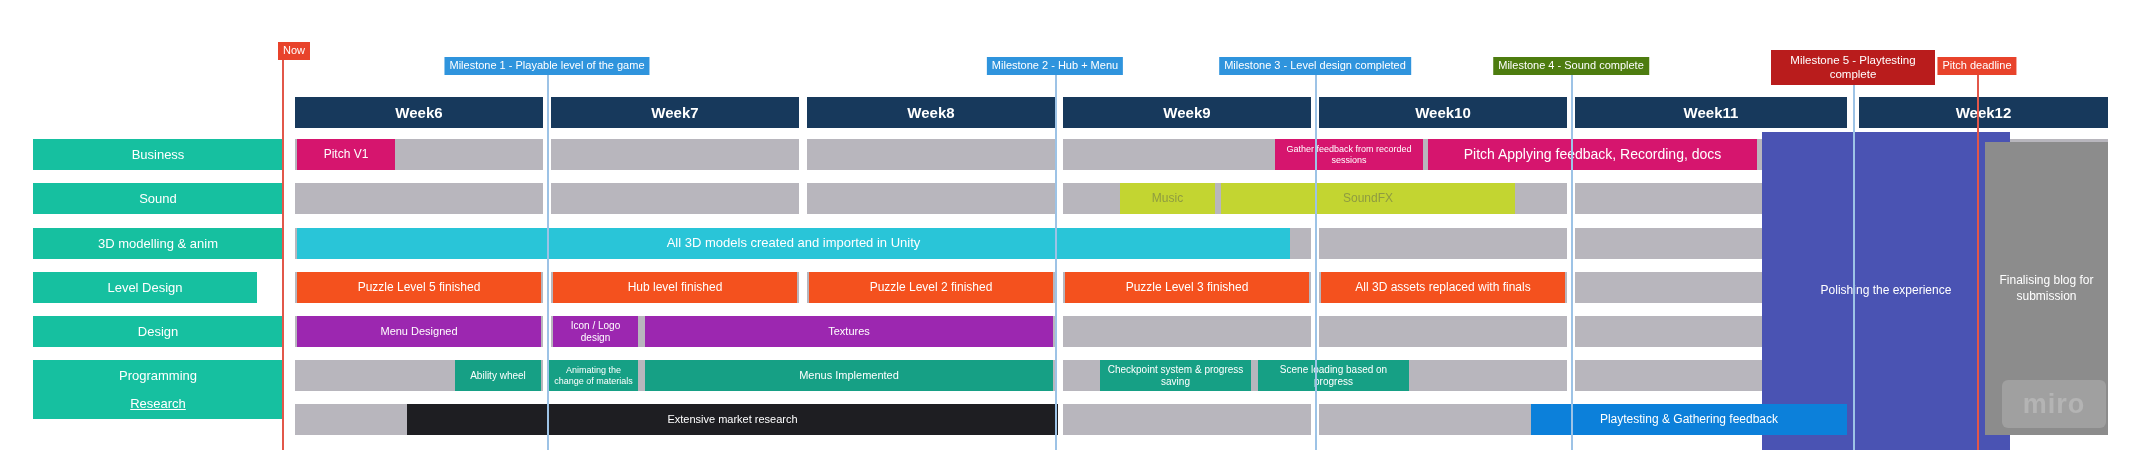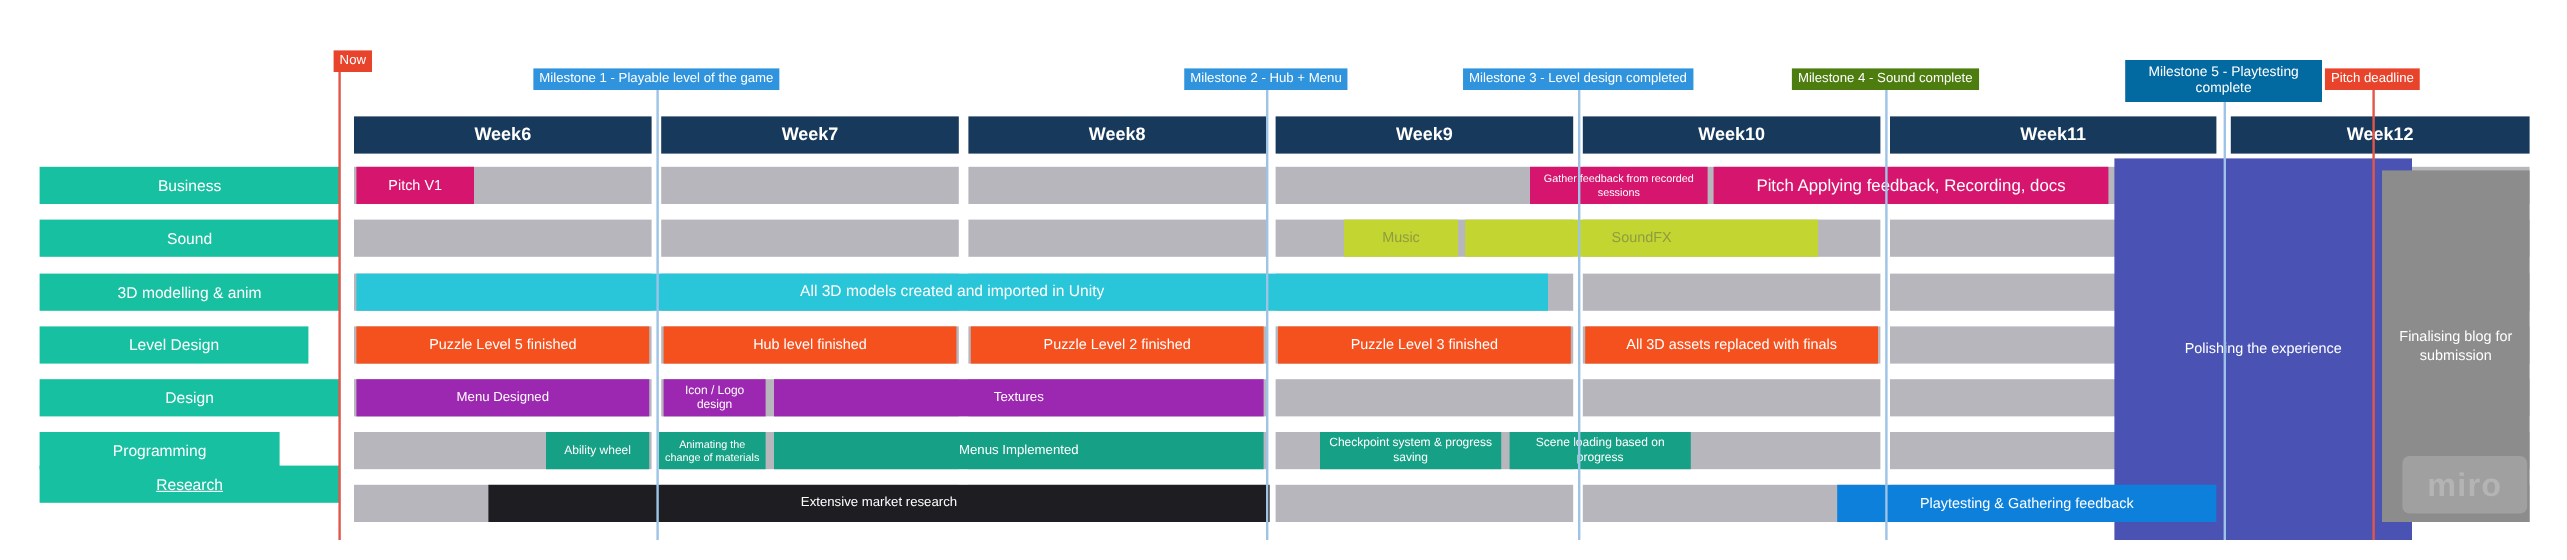--- a/index.html
+++ b/index.html
@@ -35,21 +35,21 @@
       <div class="hdr" style="left: 1319px; width: 248px;">Week10</div>
       <div class="hdr" style="left: 1575px; width: 272px;">Week11</div>
       <div class="hdr" style="left: 1859px; width: 249px;">Week12</div>
     </div>
   <div id="label-layer">
       <div class="rowlabel" style="top: 139px; left: 33px; width: 250px; text-align: center;">Business</div>
       <div class="rowlabel" style="top: 183px; left: 33px; width: 250px;">Sound</div>
       <div class="rowlabel" style="top: 228px; left: 33px; width: 250px;">3D modelling &amp; anim</div>
       <div class="rowlabel" style="top: 272px; left: 33px; width: 224px;">Level Design</div>
       <div class="rowlabel" style="top: 316px; left: 33px; width: 250px;">Design</div>
-      <div class="rowlabel" style="top: 360px; left: 33px; width: 200px;">Programming</div>
+      <div class="rowlabel" style="top: 360px; left: 33px; width: 250px;">Programming</div>
       <div class="rowlabel" style="top: 388px; left: 33px; width: 250px; text-decoration: underline;">Research</div>
     </div>
   <div id="grid-layer">
       <div class="seg" style="left: 295px; width: 248px; top: 139px;"></div>
       <div class="seg" style="left: 551px; width: 248px; top: 139px;"></div>
       <div class="seg" style="left: 807px; width: 248px; top: 139px;"></div>
       <div class="seg" style="left: 1063px; width: 248px; top: 139px;"></div>
       <div class="seg" style="left: 1319px; width: 248px; top: 139px;"></div>
       <div class="seg" style="left: 1575px; width: 272px; top: 139px;"></div>
       <div class="seg" style="left: 1859px; width: 249px; top: 139px;"></div>
@@ -122,21 +122,21 @@
       <div class="ms-label" style="left: 278px; top: 42px; background: rgb(232, 67, 43); transform: none;">Now</div>
       <div class="ms-line" style="left: 547px; top: 74px; height: 376px; background: rgb(157, 195, 230);"></div>
       <div class="ms-label" style="left: 547px; top: 57px; background: rgb(47, 148, 221);">Milestone 1 - Playable level of the game</div>
       <div class="ms-line" style="left: 1055px; top: 74px; height: 376px; background: rgb(157, 195, 230);"></div>
       <div class="ms-label" style="left: 1055px; top: 57px; background: rgb(47, 148, 221);">Milestone 2 - Hub + Menu</div>
       <div class="ms-line" style="left: 1315px; top: 74px; height: 376px; background: rgb(157, 195, 230);"></div>
       <div class="ms-label" style="left: 1315px; top: 57px; background: rgb(47, 148, 221);">Milestone 3 - Level design completed</div>
       <div class="ms-line" style="left: 1571px; top: 74px; height: 376px; background: rgb(157, 195, 230);"></div>
       <div class="ms-label" style="left: 1571px; top: 57px; background: #4d7c0f;">Milestone 4 - Sound complete</div>
       <div class="ms-line" style="left: 1853px; top: 82px; height: 368px; background: rgb(157, 195, 230);"></div>
-      <div class="ms-label wrap" style="left: 1853px; top: 50px; background: #0369a1;">Milestone 5 - Playtesting complete</div>
+      <div class="ms-label wrap" style="left: 1853px; top: 50px; background: #b91c1c;">Milestone 5 - Playtesting complete</div>
       <div class="ms-line" style="left: 1977px; top: 75px; height: 375px; background: rgb(226, 87, 74);"></div>
       <div class="ms-label" style="left: 1977px; top: 57px; background: rgb(232, 67, 43);">Pitch deadline</div>
     </div>
 
   <div class="overlay" id="polishing" style="left: 1762px; top: 132px; width: 248px; height: 318px; background: rgb(74, 83, 179);">
     <span>Polishing the experience</span>
   </div>
   <div class="overlay" id="finalising" style="left: 1985px; top: 142px; width: 123px; height: 293px; background: rgb(140, 140, 140);">
     <span>Finalising blog for submission</span>
   </div>

